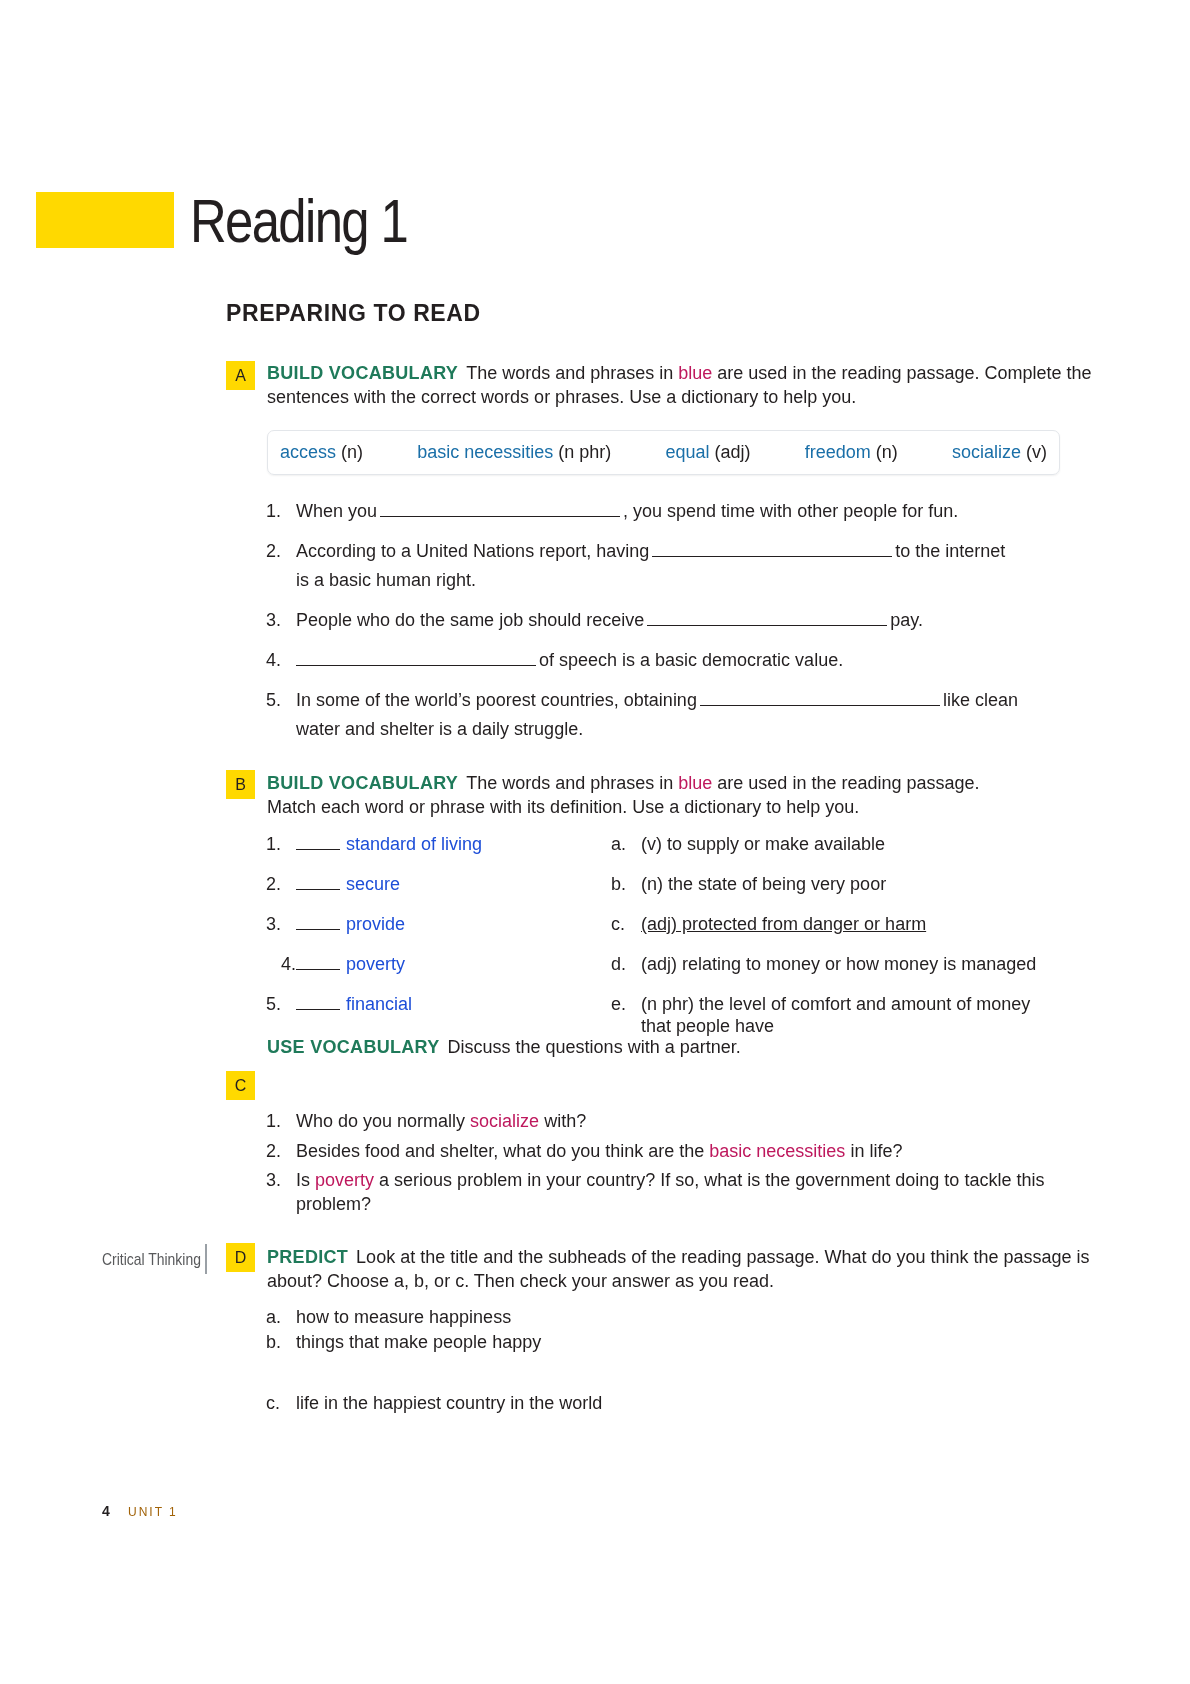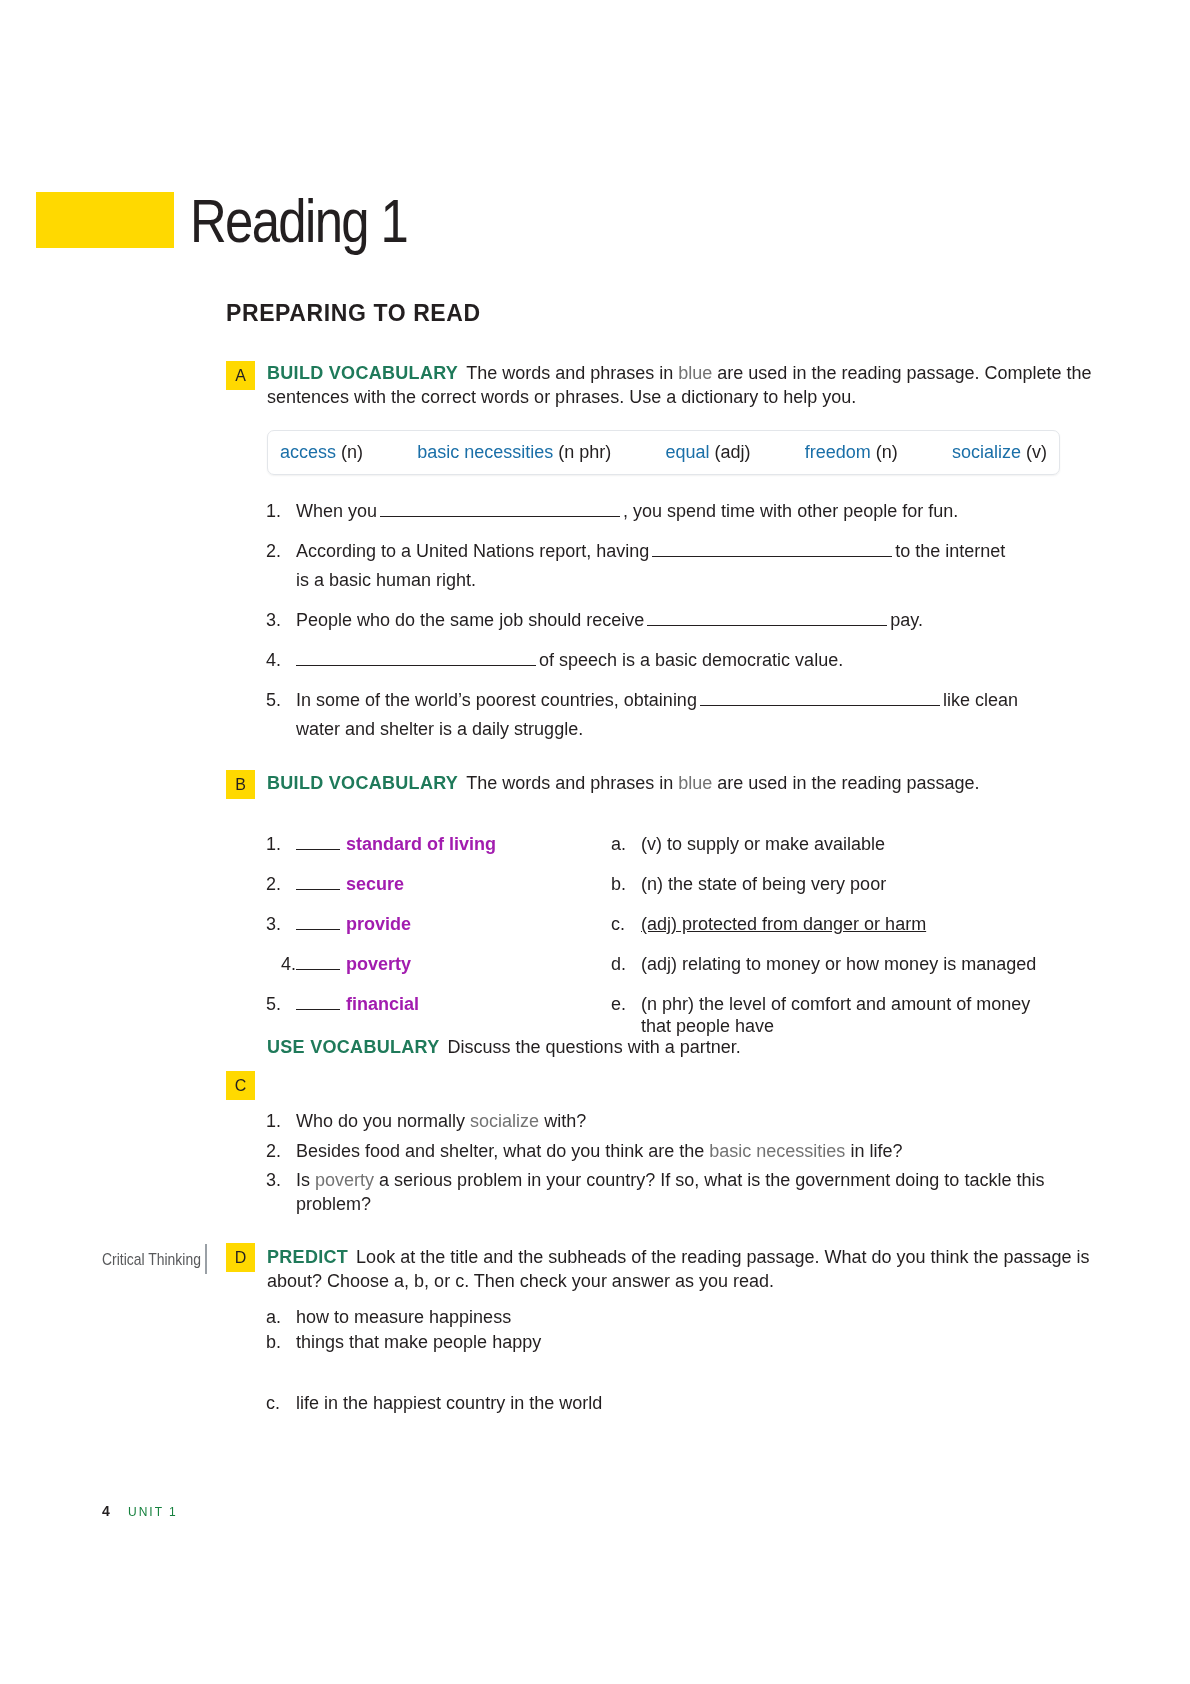--- a/index.html
+++ b/index.html
@@ -7,39 +7,39 @@
          font-family:"Liberation Sans", "DejaVu Sans", sans-serif; color:#231f20; }
   .abs { position:absolute; }
   .yellow-block { left:36px; top:192px; width:138px; height:56px; background:#FFD900; }
   .title { left:190px; top:186px; font-family:"Liberation Sans", sans-serif; font-size:62px;
            line-height:70px; color:#231f20; letter-spacing:-2px; transform:scaleX(0.82); transform-origin:left top; }
   .section-head { left:226px; top:300px; font-size:23px; font-weight:bold; letter-spacing:0.6px; color:#231f20; }
   .badge { width:29px; height:29px; background:#FFD900; color:#231f20; font-size:16px;
            display:flex; align-items:center; justify-content:center; }
   .ex-text { font-size:18px; line-height:24px; color:#231f20; width:830px; }
   .ex-label { color:#1f7a5a; font-weight:bold; letter-spacing:0.3px; margin-right:8px; }
-  .blue { color:#737373; }
-  .blue-b { color:#a21caf; font-weight:bold; }
+  .blue { color:#be185d; }
+  .blue-b { color:#1d4ed8; font-weight:normal; }
   .word-box { left:267px; top:430px; width:793px; height:45px; border:1.5px solid #e3e6ea; border-radius:7px;
               box-shadow:0 1px 2px rgba(0,0,0,0.06); display:flex; align-items:center; justify-content:space-between;
               padding:0 12px; box-sizing:border-box; font-size:18px; }
   .word-box .w { color:#1a6fa8; }
   .word-box .pos { color:#231f20; }
   .num { display:inline-block; width:30px; }
   .line { font-size:18px; line-height:29px; color:#231f20; }
   .blank { display:inline-block; border-bottom:1.3px solid #231f20; height:18px; vertical-align:baseline; }
   .blank-long { width:240px; margin:0 3px; }
   .blank-short { width:44px; margin-right:6px; }
   .match-row { font-size:18px; color:#231f20; }
   .match-left { left:266px; }
   .match-right { left:611px; width:460px; line-height:22px; }
   .ct { left:102px; top:1250px; font-size:17px; color:#58595b; transform:scaleX(0.82); transform-origin:left top; }
   .ct-divider { left:205px; top:1244px; width:1.5px; height:30px; background:#9aa0a6; }
   .footer-num { left:102px; top:1503px; font-size:14px; font-weight:bold; color:#231f20; }
-  .footer-unit { left:128px; top:1505px; font-size:12px; letter-spacing:2px; color:#15803d; }
+  .footer-unit { left:128px; top:1505px; font-size:12px; letter-spacing:2px; color:#a16207; }
 </style>
 </head>
 <body>
 
 <div class="abs yellow-block"></div>
 <div class="abs title">Reading 1</div>
 <div class="abs section-head">PREPARING TO READ</div>
 
 <div class="abs badge" style="left:226px; top:361px;">A</div>
 <div class="abs ex-text" style="left:267px; top:361px;">
@@ -72,20 +72,21 @@
 <div class="abs line" style="left:266px; top:686px;">
   <span class="num">5.</span><span>In some of the world’s poorest countries, obtaining</span><span class="blank blank-long"></span><span>like clean</span><br>
   <span class="num"></span><span>water and shelter is a daily struggle.</span>
 </div>
 
 <div class="abs badge" style="left:226px; top:770px;">B</div>
 <div class="abs ex-text" style="left:267px; top:771px;">
   <span class="ex-label">BUILD VOCABULARY</span><span>The words and phrases in</span>
   <span class="blue">blue</span>
   <span>are used in the reading passage.</span><br>
+  <span>Match each word or phrase with its definition. Use a dictionary to help you.</span>
 </div>
 
 <div class="abs match-row match-left" style="top:831px;"><span class="num">1.</span><span class="blank blank-short"></span><span class="blue-b">standard of living</span></div>
 <div class="abs match-row match-left" style="top:871px;"><span class="num">2.</span><span class="blank blank-short"></span><span class="blue-b">secure</span></div>
 <div class="abs match-row match-left" style="top:911px;"><span class="num">3.</span><span class="blank blank-short"></span><span class="blue-b">provide</span></div>
 <div class="abs match-row match-left" style="top:951px;text-align:right;"><span class="num">4.</span><span class="blank blank-short"></span><span class="blue-b">poverty</span></div>
 <div class="abs match-row match-left" style="top:991px;"><span class="num">5.</span><span class="blank blank-short"></span><span class="blue-b">financial</span></div>
 
 <div class="abs match-row match-right" style="top:833px;"><span class="num">a.</span><span>(v) to supply or make available</span></div>
 <div class="abs match-row match-right" style="top:873px;"><span class="num">b.</span><span>(n) the state of being very poor</span></div>

